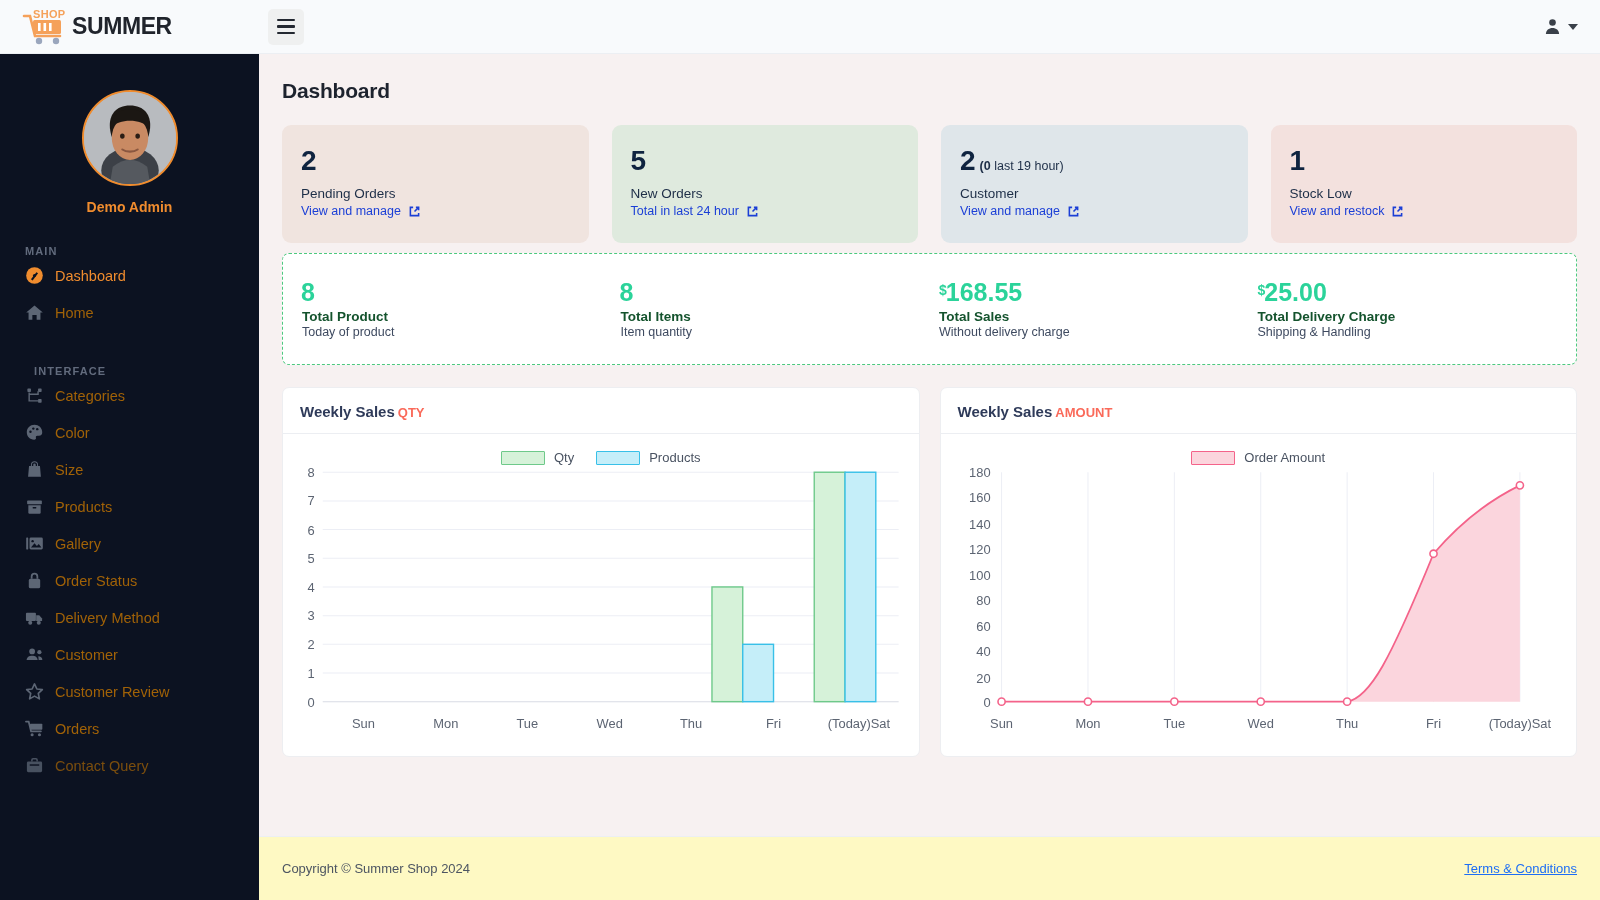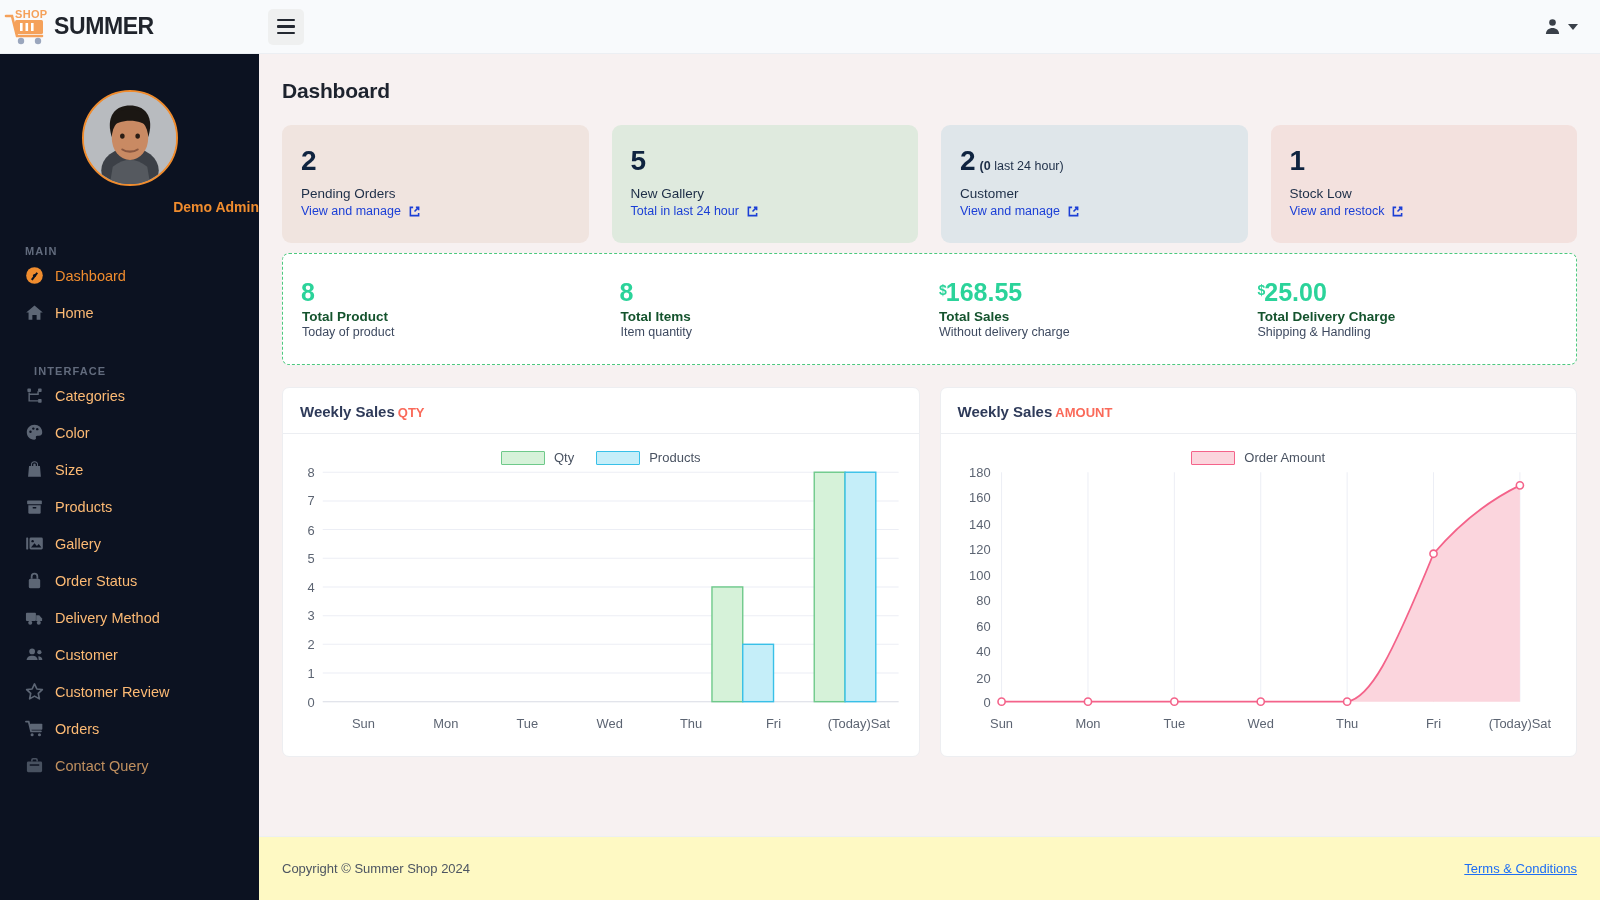--- a/index.html
+++ b/index.html
@@ -15,21 +15,21 @@
   
   .topbar {
     position: absolute; top: 0; left: 0; width: 1600px; height: 54px;
     background: #f8fafc;
     display: flex; align-items: center;
     border-bottom: 1px solid #eceff3;
     z-index: 6;
   }
   .logo-wrap {
     width: 259px; height: 54px; display: flex; align-items: center;
-    padding-left: 2px; gap: 4px; text-align: center;
+    padding-left: 20px; gap: 4px; text-align: center;
   }
   .logo-mark { position: relative; width: 52px; height: 40px; flex: none; }
   .logo-shop {
     position: absolute; left: 13px; top: 1px;
     font-size: 11px; font-weight: 700; color: #f5a15a; letter-spacing: .3px;
   }
   .logo-word {
     font-size: 23px; font-weight: 800; color: #20242c; letter-spacing: -.4px;
     margin-left: -4px;
   }
@@ -53,30 +53,30 @@
     background: #0c1221; overflow: hidden;
   }
   .profile { padding-top: 36px; text-align: center; }
   .avatar {
     width: 96px; height: 96px; border-radius: 50%; margin: 0 auto;
     border: 2.5px solid #f08c2e; overflow: hidden; background: #b9bcc0;
     position: relative;
   }
   .avatar svg { display: block; width: 100%; height: 100%; }
   .profile-name {
-    margin-top: 13px; font-size: 14px; font-weight: 700; color: #f08c2e; text-align: right;
+    margin-top: 13px; font-size: 14px; font-weight: 700; color: #f08c2e;
   }
   .nav-section {
     margin-top: 30px; padding-left: 25px;
     font-size: 11px; font-weight: 700; letter-spacing: 1.1px; color: #626b7d;
   }
   .nav-section.second { margin-top: 34px; padding-left: 34px; }
   .nav-item {
     display: flex; align-items: center; gap: 11px;
-    padding: 9px 0 9px 25px; cursor: pointer; color: #fdba74; font-size: 14.5px;
+    padding: 9px 0 9px 25px; cursor: pointer; color: #a16207; font-size: 14.5px;
   }
   .nav-item .ico { width: 19px; height: 19px; flex: none; display: flex; align-items: center; justify-content: center; }
   .nav-item .ico svg { width: 100%; height: 100%; fill: #5d6675; }
   .nav-item.active { color: #f08c2e; }
   .nav-item.active .ico svg { fill: #f08c2e; }
   .nav-item.cut { opacity: .75; }
 
   
   .main {
     position: absolute; top: 54px; left: 259px; width: 1341px; height: 846px;
@@ -361,35 +361,35 @@
               <svg viewBox="0 0 12 12">
                 <path d="M4.5 1.5H1.5v9h9v-3"></path>
                 <path d="M7.5 1.5h3v3"></path>
                 <path d="M10.5 1.5L6 6"></path>
               </svg>
             </span>
         </div>
       </div>
       <div class="stat-card c1">
         <div><span class="stat-num">5</span></div>
-        <div class="stat-label">New Gallery</div>
+        <div class="stat-label">New Orders</div>
         <div class="stat-link">
           <span>Total in last 24 hour</span>
           <span class="ext-ico">
               <svg viewBox="0 0 12 12">
                 <path d="M4.5 1.5H1.5v9h9v-3"></path>
                 <path d="M7.5 1.5h3v3"></path>
                 <path d="M10.5 1.5L6 6"></path>
               </svg>
             </span>
         </div>
       </div>
       <div class="stat-card c2">
         <div>
-          <span class="stat-num">2</span><span class="stat-sub-paren"><b>(0</b><span> last 24 hour)</span></span>
+          <span class="stat-num">2</span><span class="stat-sub-paren"><b>(0</b><span> last 19 hour)</span></span>
         </div>
         <div class="stat-label">Customer</div>
         <div class="stat-link">
           <span>View and manage</span>
           <span class="ext-ico">
               <svg viewBox="0 0 12 12">
                 <path d="M4.5 1.5H1.5v9h9v-3"></path>
                 <path d="M7.5 1.5h3v3"></path>
                 <path d="M10.5 1.5L6 6"></path>
               </svg>

